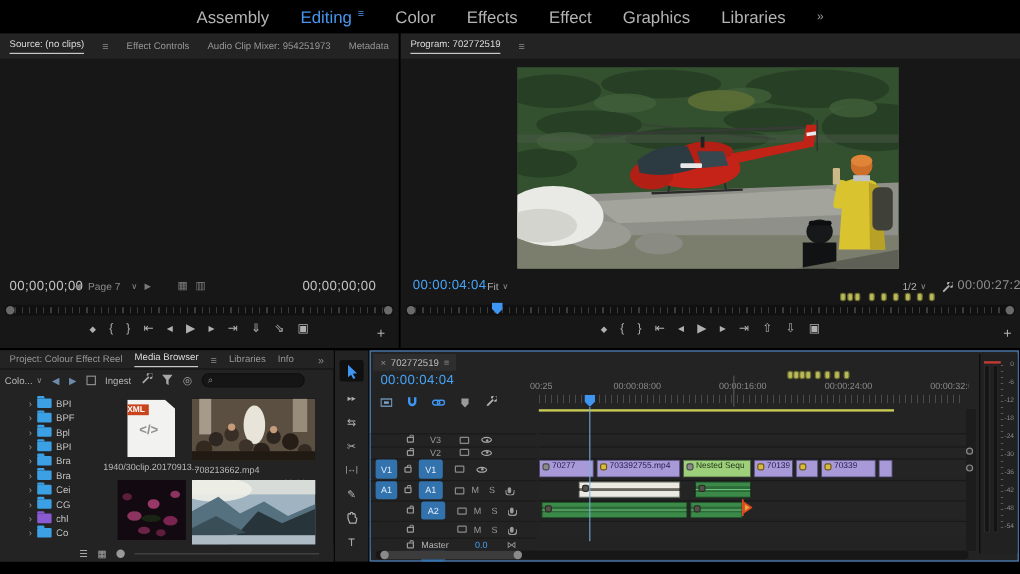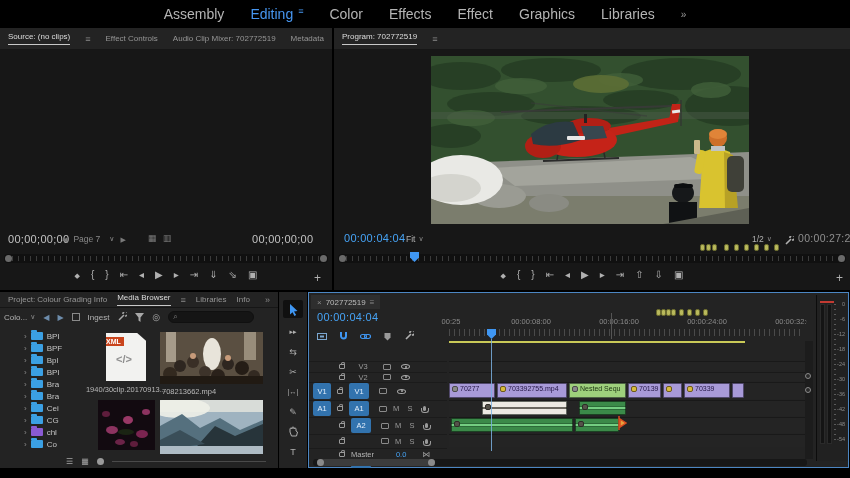--- a/index.html
+++ b/index.html
@@ -117,21 +117,21 @@
     <span class="wtab">Graphics</span>
     <span class="wtab">Libraries</span>
     <span class="woverflow">»</span>
   </div>
 
   <div class="panel" style="left:0;top:28px;width:332px;height:262px;">
     <div class="tabbar">
       <span class="ptab active">Source: (no clips)</span>
       <span class="pmenu">≡</span>
       <span class="ptab">Effect Controls</span>
-      <span class="ptab">Audio Clip Mixer: 702772519</span>
+      <span class="ptab">Audio Clip Mixer: 954251973</span>
       <span class="ptab">Metadata</span>
       <span class="overflow">»</span>
     </div>
     <div class="monitor-body" style="background:#171717;"></div>
 
     <div class="abs tc gray" style="left:8px;top:205px;">00;00;00;00</div>
     <div class="abs" style="left:62px;top:206px;display:flex;gap:6px;align-items:center;">
       <span class="tbtn small" style="font-size:7px;color:#7a7a7a;">◀</span>
       <span class="ddl" style="color:#8a8a8a;">Page 7</span>
       <span class="chev">∨</span>
@@ -275,21 +275,21 @@
       <span class="tbtn">⇥</span>
       <span class="tbtn">⇧</span>
       <span class="tbtn">⇩</span>
       <span class="tbtn">▣</span>
     </div>
     <span class="plusbtn" style="left:502px;top:243px;">+</span>
   </div>
 
   <div class="panel" style="left:0;top:292px;width:278px;height:176px;">
     <div class="tabbar" style="height:16px;gap:10px;">
-      <span class="ptab">Project: Colour Grading Info</span>
+      <span class="ptab">Project: Colour Effect Reel</span>
       <span class="ptab active">Media Browser</span>
       <span class="pmenu">≡</span>
       <span class="ptab">Libraries</span>
       <span class="ptab" style="max-width:16px;overflow:hidden;">Info</span>
       <span class="overflow">»</span>
     </div>
 
     <div class="toolrow">
       <span style="display:flex;align-items:flex-start;">
         <span class="cb-label">Colo...</span>

